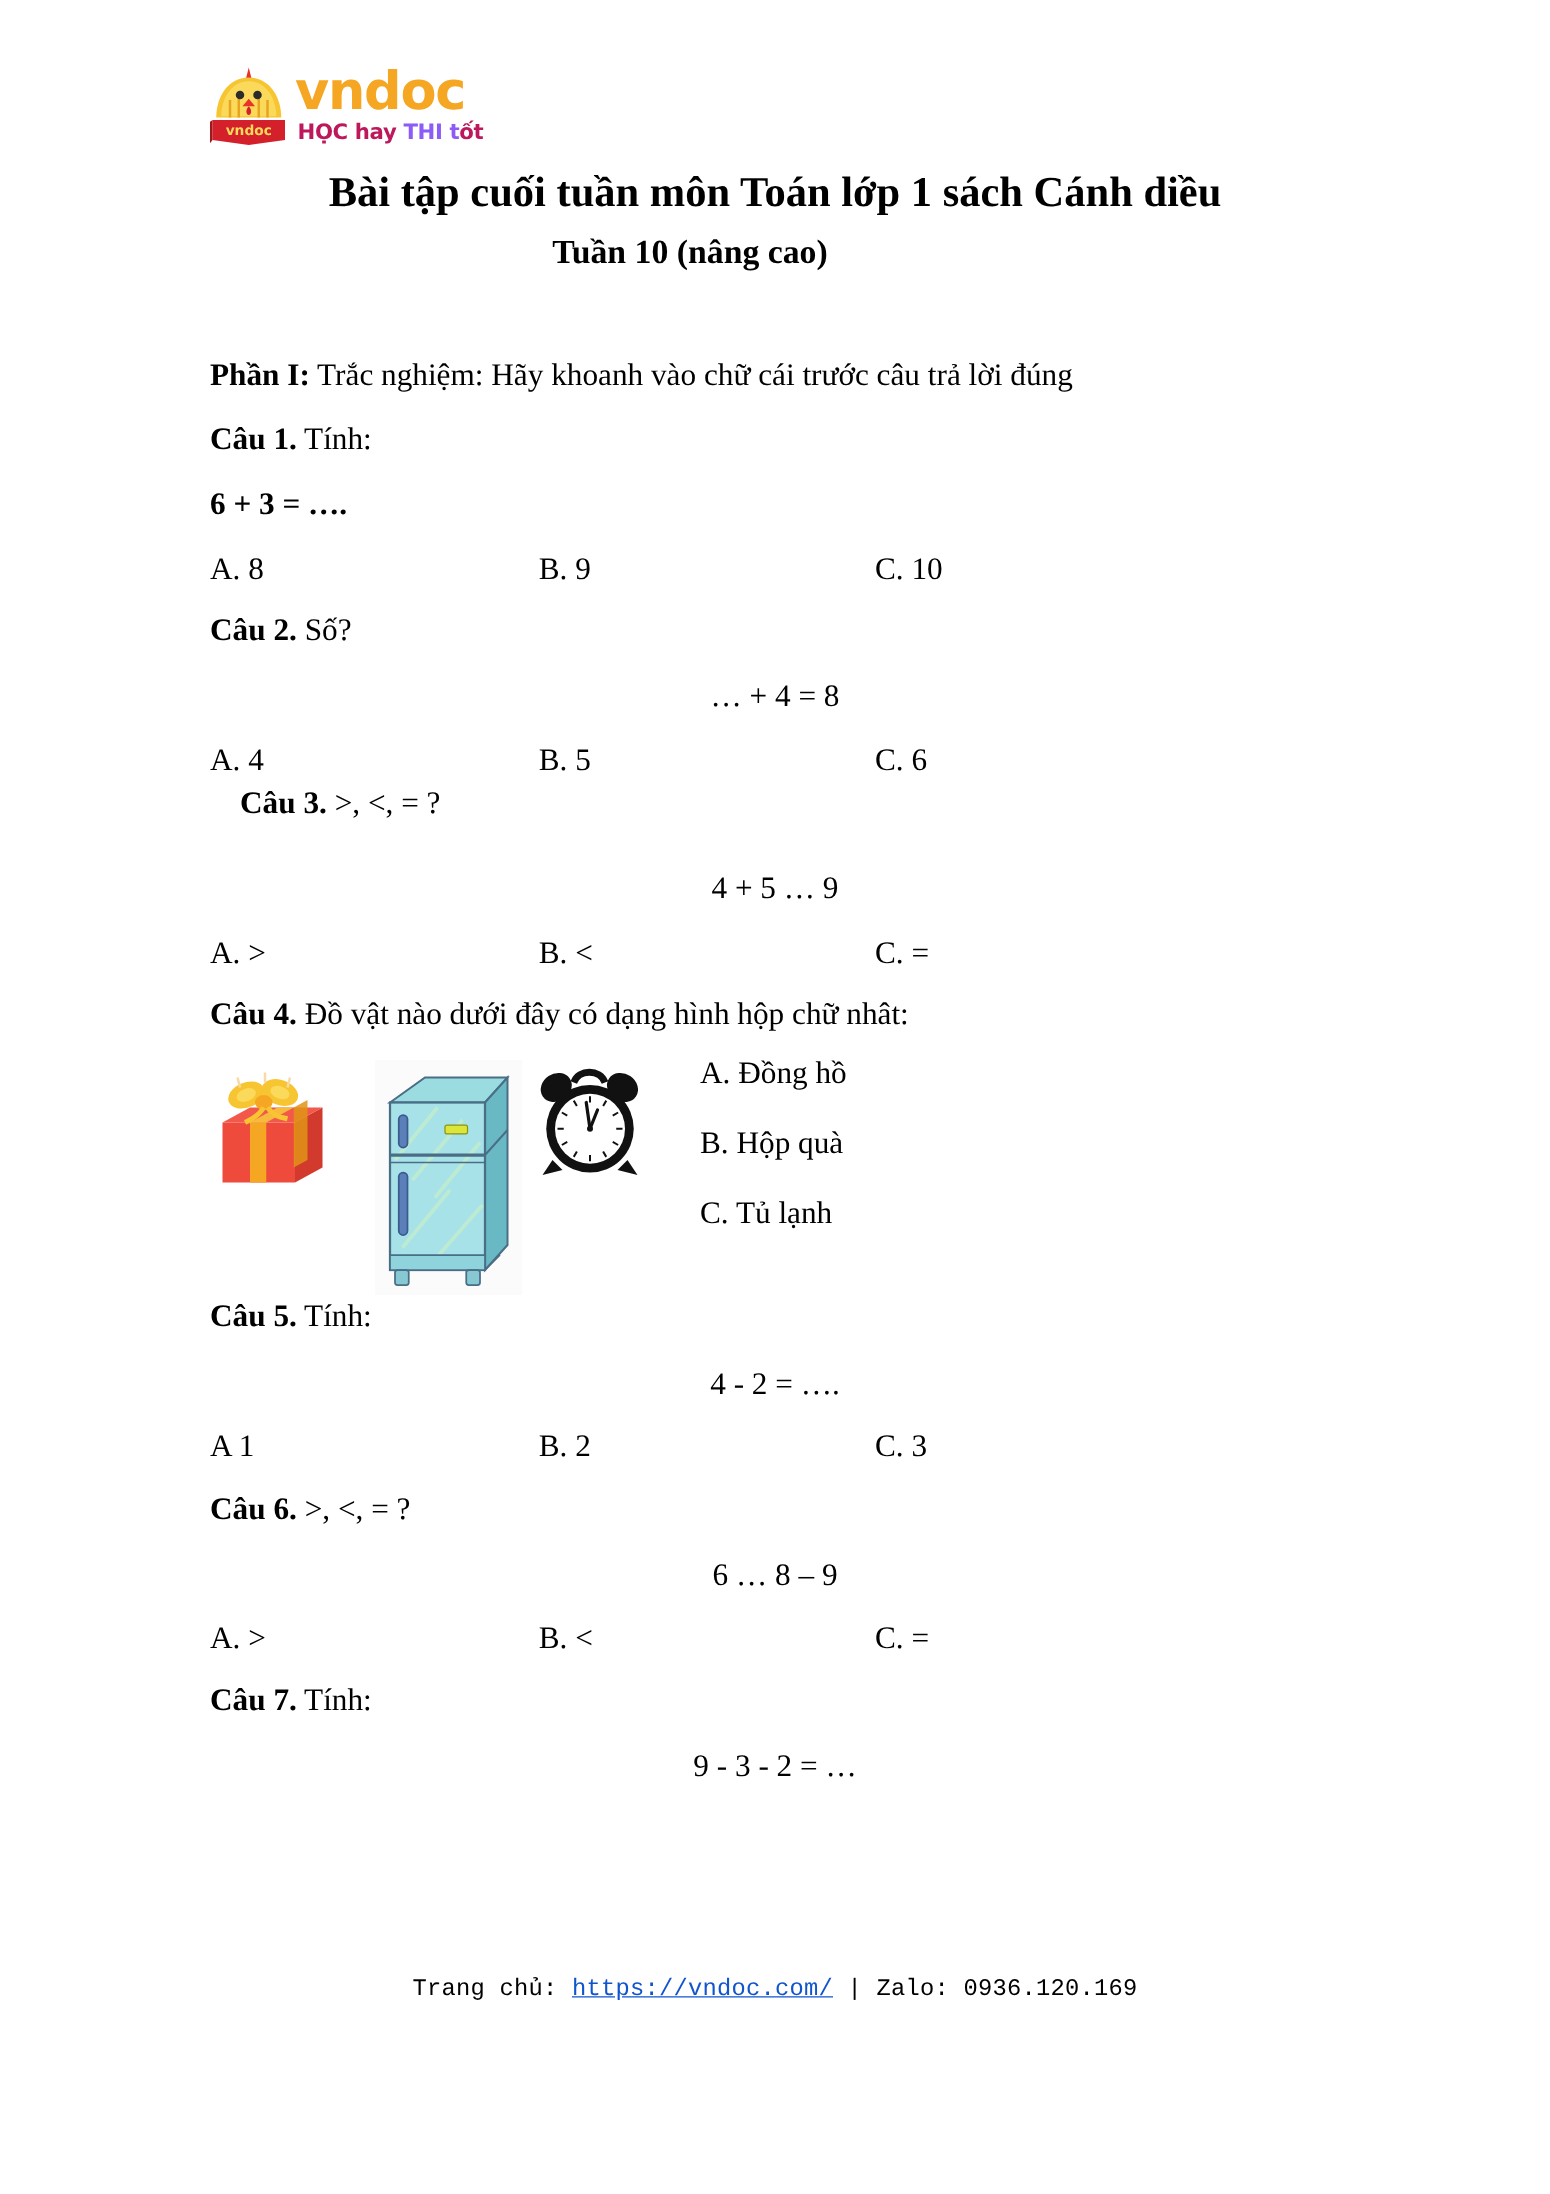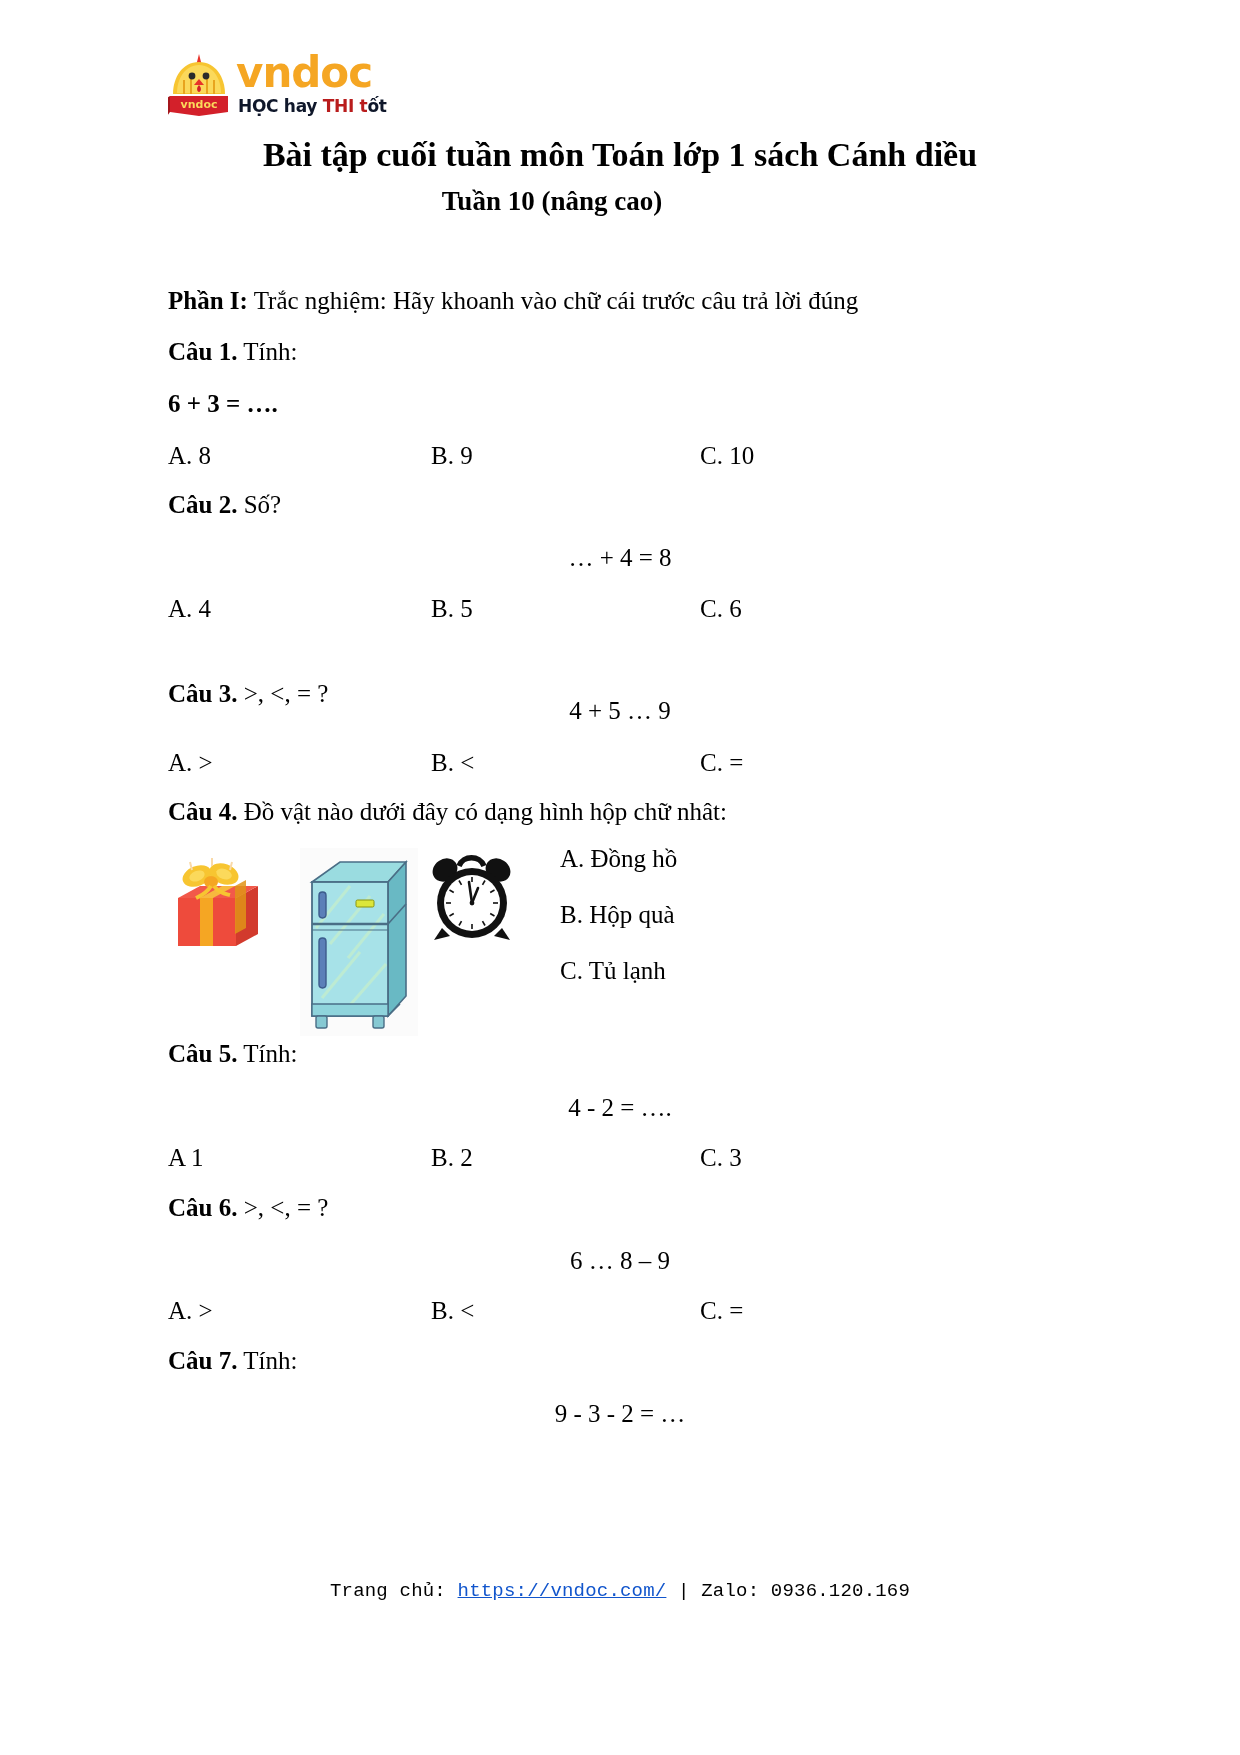--- a/index.html
+++ b/index.html
@@ -50,22 +50,22 @@
   .logo-tag {
     position: absolute;
     left: 70px;
     top: 44px;
     font-family: "DejaVu Sans", sans-serif;
     font-weight: 700;
     font-size: 17px;
     letter-spacing: -0.3px;
     white-space: nowrap;
   }
-  .tag-green { color: #0f172a; }
-  .tag-red   { color: #b91c1c; }
+  .tag-green { color: #be185d; }
+  .tag-red   { color: #8b5cf6; }
 
   
   .doc-title {
     position: absolute;
     left: 0;
     top: 136px;
     width: 1240px;
     text-align: center;
     font-size: 34px;
     font-weight: 700;
@@ -222,21 +222,21 @@
   <div class="body-block" style="top:491px;">
     <span class="b">Câu 2.</span><span> Số?</span>
   </div>
   <div class="centered" style="top:544px;">… + 4 = 8</div>
   <div class="opt-row" style="top:595px;">
     <span class="opt opt-a">A. 4</span>
     <span class="opt opt-b">B. 5</span>
     <span class="opt opt-c">C. 6</span>
   </div>
 
-  <div class="body-block" style="top:680px;">
+  <div class="body-block" style="top:629px;margin-left:24px;">
     <span class="b">Câu 3.</span><span> &gt;, &lt;, = ?</span>
   </div>
   <div class="centered" style="top:697px;">4 + 5 … 9</div>
   <div class="opt-row" style="top:749px;">
     <span class="opt opt-a">A. &gt;</span>
     <span class="opt opt-b">B. &lt;</span>
     <span class="opt opt-c">C. =</span>
   </div>
 
   <div class="body-block" style="top:798px;">

